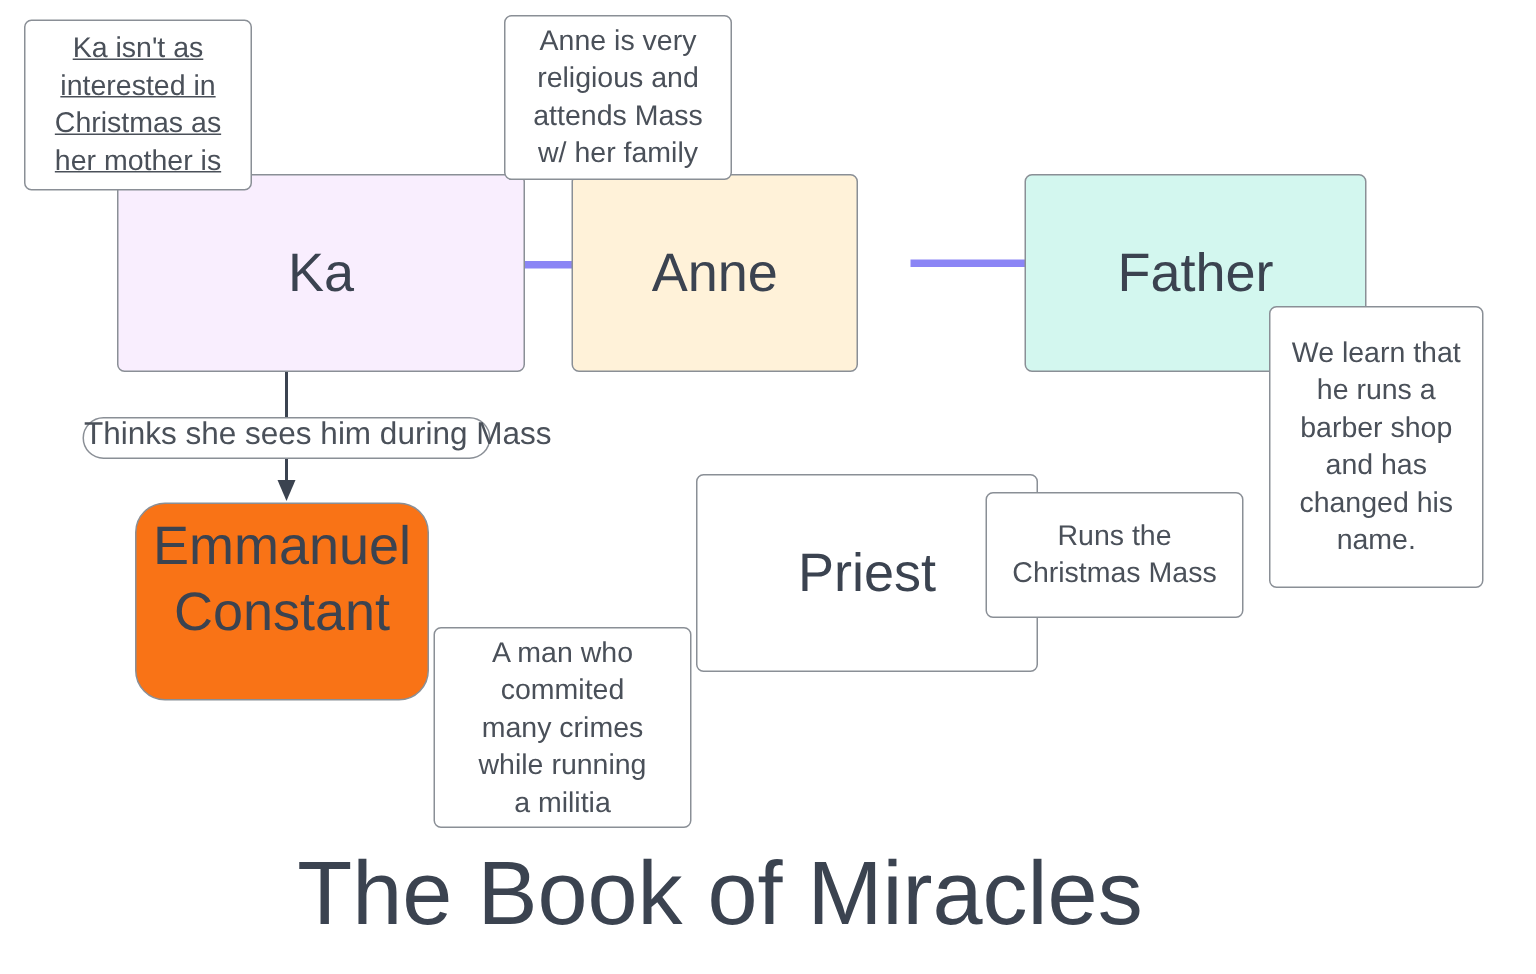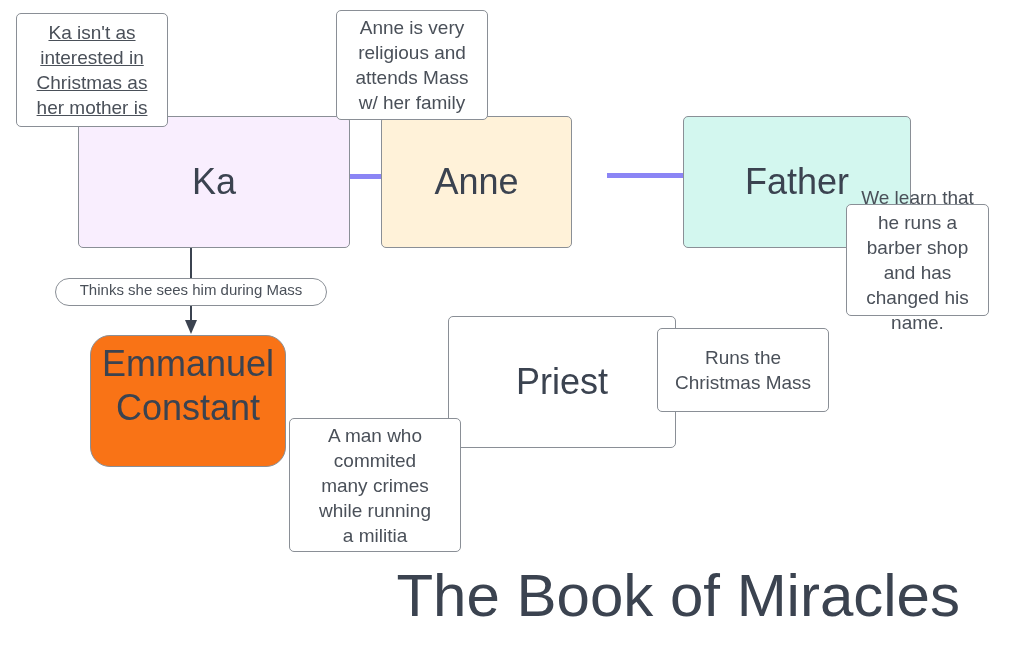--- a/index.html
+++ b/index.html
@@ -9,25 +9,25 @@
           border-radius: 5px; display: flex; align-items: center; justify-content: center;
           text-align: center; }
   .node .lbl { font-size: 36px; line-height: 44px; color: #3b4350; }
   .note { position: absolute; box-sizing: border-box; background: #ffffff;
           border: 1.5px solid #8a8f96; border-radius: 5px; display: flex;
           align-items: center; justify-content: center; text-align: center;
           font-size: 19px; line-height: 25px; color: #4a5059; padding: 2px 6px; white-space: pre-line; }
   .edge { position: absolute; background: #8b85f5; height: 5px; }
   .vline { position: absolute; background: #3b4350; width: 2px; }
   .pill { position: absolute; box-sizing: border-box; background: #fff; border: 1.5px solid #8a8f96;
-          border-radius: 14px; font-size: 15px; line-height: 22px; color: #4a5059;
+          border-radius: 14px; font-size: 21px; line-height: 22px; color: #4a5059;
           text-align: center; white-space: nowrap; }
   .arrow { position: absolute; width: 0; height: 0; border-left: 6px solid transparent;
            border-right: 6px solid transparent; border-top: 14px solid #3b4350; }
-  .title { position: absolute; left: 0; width: 960px; top: 560px; text-align: right;
+  .title { position: absolute; left: 0; width: 960px; top: 560px; text-align: center;
            font-size: 60px; line-height: 72px; color: #3b4350; }
 </style>
 </head>
 <body>
 
 <div class="edge" style="left:305px; top:174px; width:77px;"></div>
 <div class="edge" style="left:607px; top:173px; width:78px;"></div>
 <div class="vline" style="left:190px; top:247px; height:76px;"></div>
 <div class="arrow" style="left:185px; top:320px;"></div>
 <div class="pill" style="left:55px; top:278px; width:272px; height:28px;">Thinks she sees him during Mass</div>
@@ -38,33 +38,33 @@
 <div class="node" style="left:381px; top:116px; width:191px; height:132px; background:#fff2d9;">
   <span class="lbl">Anne</span>
 </div>
 <div class="node" style="left:683px; top:116px; width:228px; height:132px; background:#d3f7ef;">
   <span class="lbl">Father</span>
 </div>
 <div class="node" style="left:90px; top:335px; width:196px; height:132px; background:#f97316;border-radius:20px;">
   <span class="lbl" style="white-space:pre-line; margin-top:-30px;">Emmanuel
 Constant</span>
 </div>
-<div class="node" style="left:448px; top:316px; width:228px; height:132px; background:#ffffff;">
+<div class="node" style="left:464px; top:316px; width:228px; height:132px; background:#ffffff;">
   <span class="lbl" style="margin-left:-0px; margin-right:0; position:relative; left:0;">Priest</span>
 </div>
 
 <div class="note" style="left:16px; top:13px; width:152px; height:114px;text-decoration:underline;">Ka isn't as
 interested in
 Christmas as
 her mother is</div>
 <div class="note" style="left:336px; top:10px; width:152px; height:110px;">Anne is very
 religious and
 attends Mass
 w/ her family</div>
-<div class="note" style="left:846px; top:204px; width:143px; height:112px;">We learn that
+<div class="note" style="left:846px; top:204px; width:143px; height:188px;">We learn that
 he runs a
 barber shop
 and has
 changed his
 name.</div>
 <div class="note" style="left:289px; top:418px; width:172px; height:134px;">A man who
 commited
 many crimes
 while running
 a militia</div>

